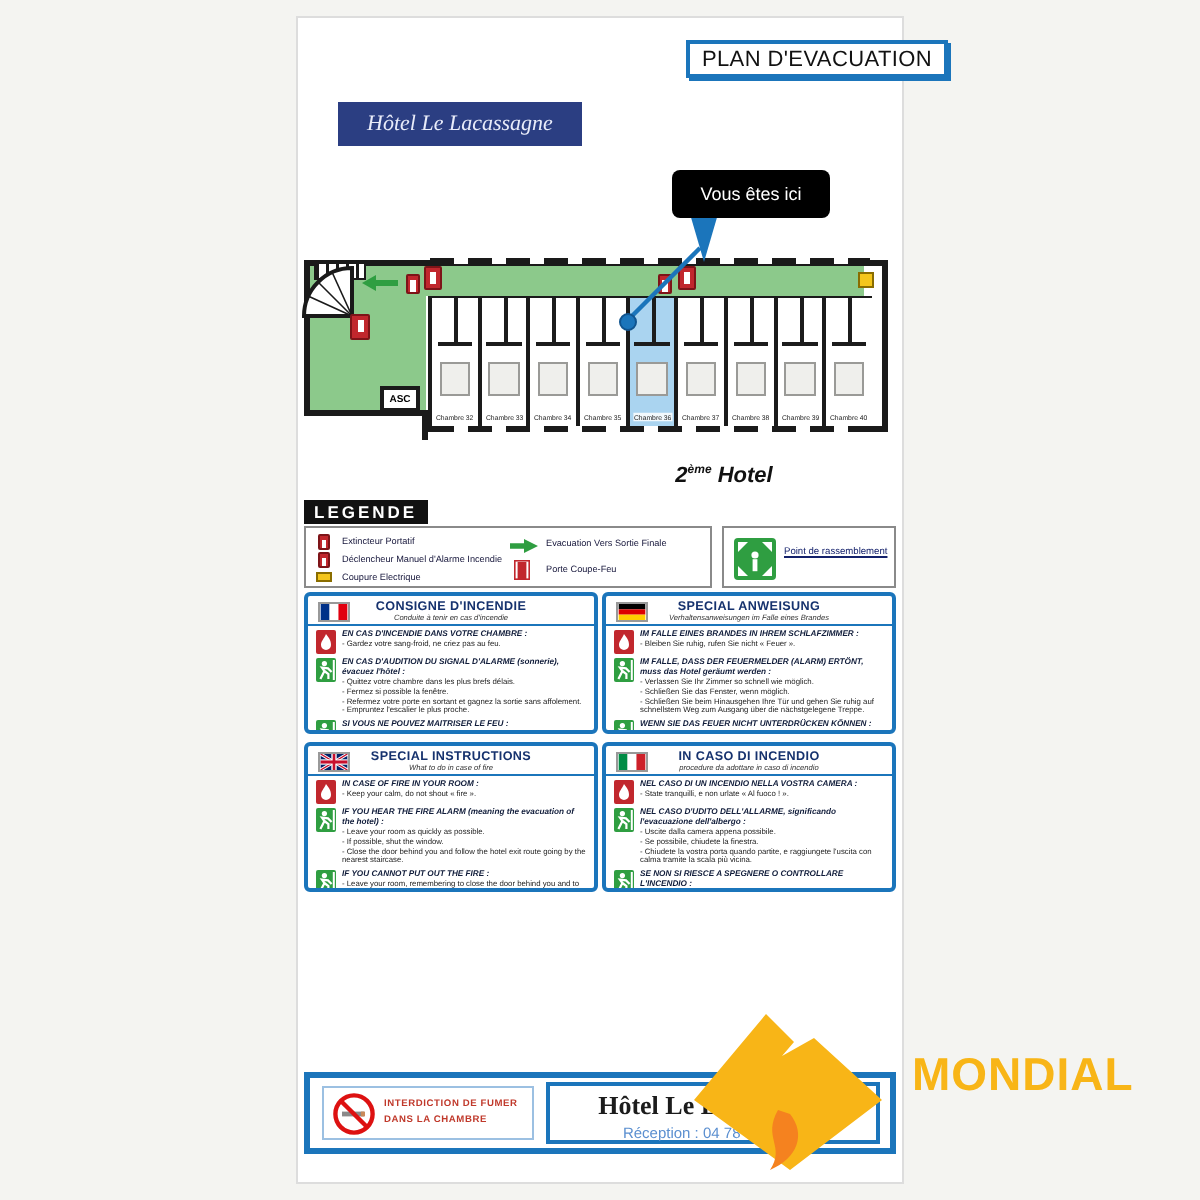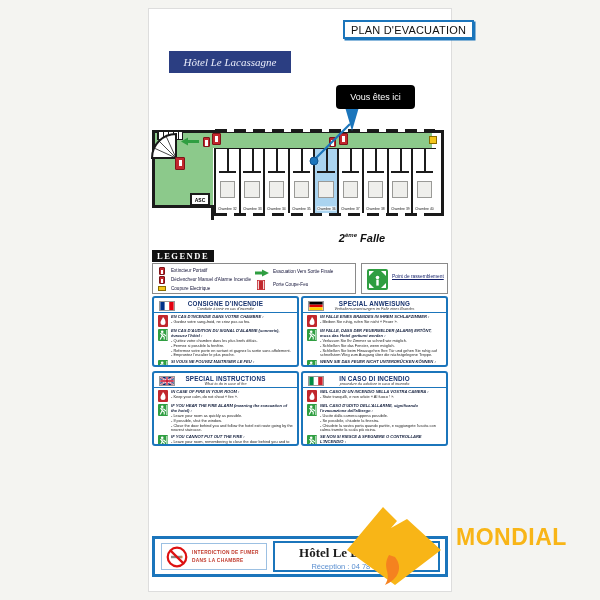--- a/index.html
+++ b/index.html
@@ -42,21 +42,21 @@
   .bed { position:absolute; left:16%; top:50%; width:68%; height:26%; background:#efefec; border:1px solid #9a9a97; }
   .room-label { position:absolute; left:0; right:0; bottom:2px; text-align:center; font-size:4px;
     transform:scale(.85); color:#222; background:rgba(255,255,255,.85); white-space:nowrap; }
 
   .picon { background:#c1272d; border:.5px solid #7d1418; border-radius:1px; z-index:5; }
   .picon i { display:block; width:3px; height:6px; background:#fff; margin:2px auto 0; }
   .yicon { left:429px; top:136px; width:8px; height:8px; background:#f4c61c; border:1px solid #8a6d00; z-index:5; }
 
   
   .legend-title { left:152px; top:250px; background:#111; color:#fff; font-weight:bold; font-size:8.5px;
-    padding:1px 5px; letter-spacing:1.5px;font-family:Liberation Serif, serif; }
+    padding:1px 5px; letter-spacing:1.5px; }
   .legend-box { left:152px; top:263px; width:204px; height:31px; border:1px solid #8a8a8a; background:#fff; }
   .asm-box { left:361px; top:263px; width:87px; height:31px; border:1px solid #8a8a8a; background:#fff; }
   .ltext { position:absolute; font-size:4.6px; color:#15153a; white-space:nowrap; }
   .asm-label { position:absolute; left:30px; top:10px; width:54px; font-size:4.8px; color:#14216b;
     text-decoration:underline; }
 
   
   .panel { border:2px solid #1b75bb; border-radius:3px; background:#fff; overflow:hidden; }
   .p0 { left:152px; top:296px; width:147px; height:71px; }
   .p1 { left:301px; top:296px; width:147px; height:71px; }
@@ -182,21 +182,21 @@
     <polygon points="0,4.5 7,0.5 7,3 18,3 18,6 7,6 7,8.5" fill="#2f9e41"></polygon>
   </svg>
 
   <svg class="abs overlay">
     <polygon points="345,107 359,107 352,131" fill="#1b75bb"></polygon>
     <line x1="350" y1="124" x2="314" y2="160" stroke="#1b75bb" stroke-width="2.2"></line>
     <circle cx="314" cy="161" r="4" fill="#1b75bb" stroke="#10548f" stroke-width="1"></circle>
   </svg>
 
   <div class="abs floor-label">
-    <span>2</span><sup>ème</sup>&nbsp;<span>Falle</span>
+    <span>2</span><sup>ème</sup>&nbsp;<span>Hotel</span>
   </div>
 
   <div class="abs legend-title">LEGENDE</div>
   <div class="abs legend-box">
     <div class="picon" style="position:absolute;left:6px;top:3px;width:6px;height:8px;">
         <i style="width:2px;height:4px;margin-top:1.5px;"></i>
       </div>
     <span class="ltext" style="left:18px;top:4px;">Extincteur Portatif</span>
     <div class="picon" style="position:absolute;left:6px;top:12px;width:6px;height:8px;">
         <i style="width:2px;height:4px;margin-top:1.5px;"></i>

